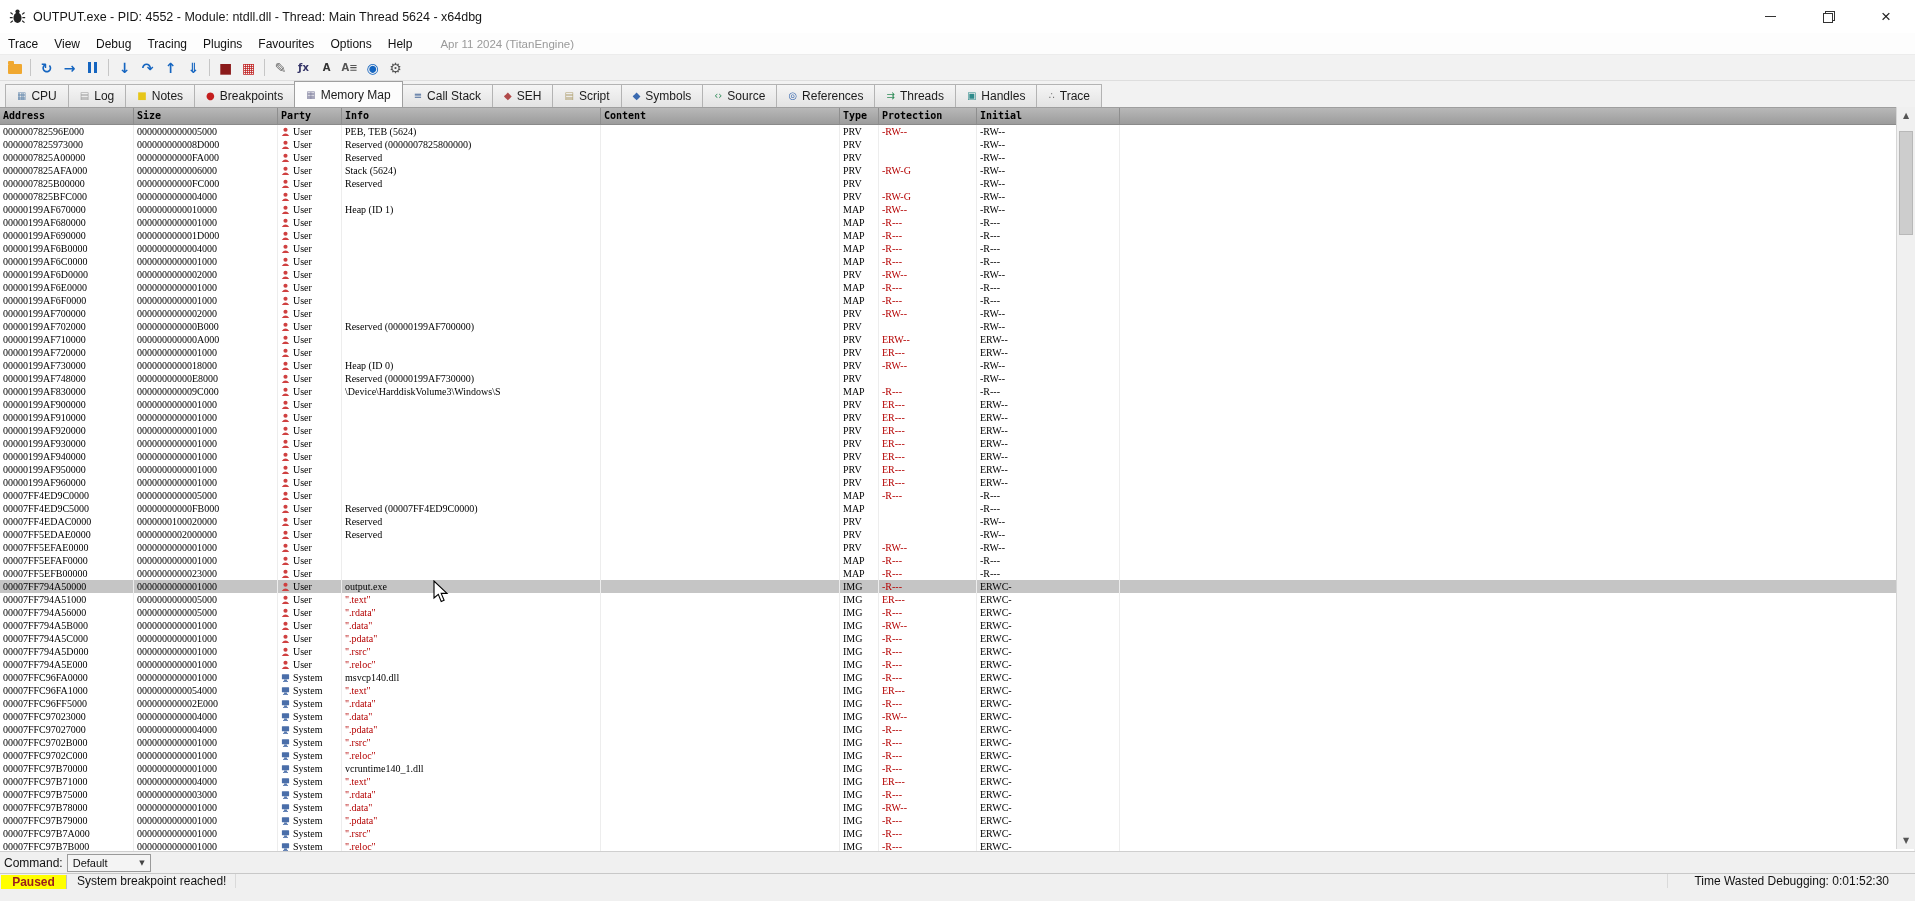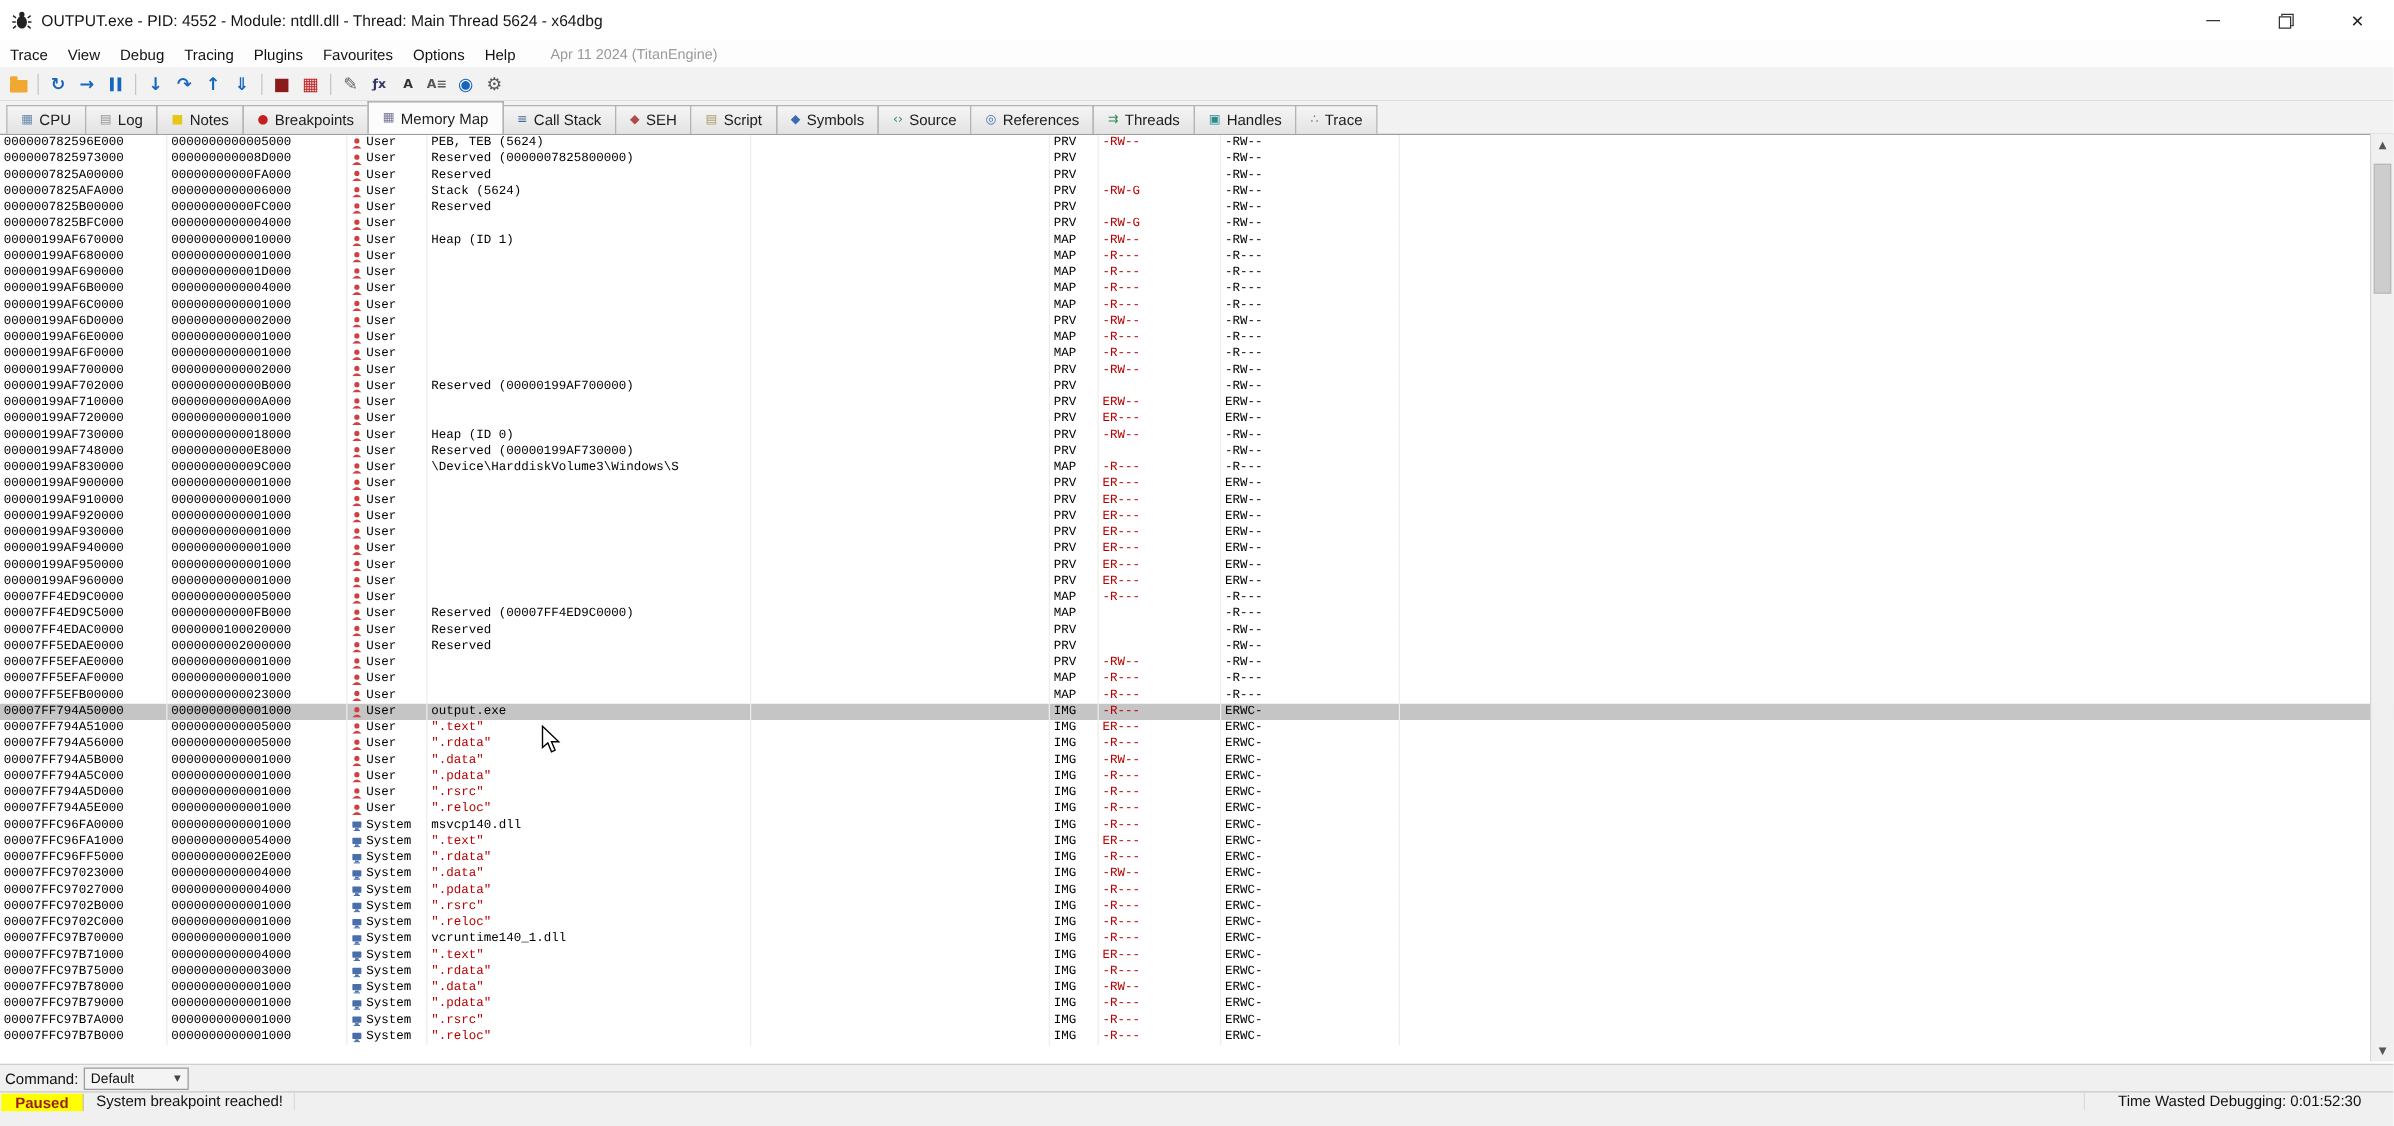--- a/index.html
+++ b/index.html
@@ -46,21 +46,21 @@
   .hcell{padding:2px 0 0 3px;border-right:1px solid #8e8e8e;overflow:hidden;white-space:nowrap}
   .c-address{width:134px;flex:0 0 134px}
   .c-size{width:144px;flex:0 0 144px}
   .c-party{width:64px;flex:0 0 64px}
   .c-info{width:259px;flex:0 0 259px}
   .c-content{width:239px;flex:0 0 239px}
   .c-type{width:39px;flex:0 0 39px}
   .c-protection{width:98px;flex:0 0 98px}
   .c-initial{width:143px;flex:0 0 143px}
   .c-filler{flex:1 1 auto}
-  .table-body{flex:1 1 auto;overflow:hidden;background:#fff;font-family:Liberation Mono, monospace;font-size:10px;color:#000}
+  .table-body{flex:1 1 auto;overflow:hidden;background:#fff;font-family:Liberation Serif, serif;font-size:10px;color:#000}
   .trow{display:flex;height:13px;line-height:13px;white-space:nowrap}
   .trow.hl{background:#c5c5c5}
   .tcell{padding-left:3px;overflow:hidden;border-right:1px solid #ededed}
   .tcell.red{color:#b40000}
   .tcell.c-party{display:flex;align-items:center;gap:3px}
   .tcell.c-party svg{flex:0 0 auto}
 
   
   .vscroll{position:absolute;right:0;top:107px;width:19px;height:742px;background:#f0f0f0;border-left:1px solid #d6d6d6;z-index:5}
   .vs-btn{height:17px;display:flex;align-items:center;justify-content:center;font-family:"DejaVu Sans",sans-serif;font-size:8px;color:#555;background:#f0f0f0}
@@ -238,20 +238,31 @@
       <div class="tab">
         <span class="tab-ico" style="color: rgb(46, 139, 139);">▣</span>
         <span>Handles</span>
       </div>
       <div class="tab">
         <span class="tab-ico" style="color: rgb(112, 112, 112);">∴</span>
         <span>Trace</span>
       </div>
     </div>
 
+  <div class="table-header">
+      <div class="hcell c-address">Address</div>
+      <div class="hcell c-size">Size</div>
+      <div class="hcell c-party">Party</div>
+      <div class="hcell c-info">Info</div>
+      <div class="hcell c-content">Content</div>
+      <div class="hcell c-type">Type</div>
+      <div class="hcell c-protection">Protection</div>
+      <div class="hcell c-initial">Initial</div>
+      <div class="hcell c-filler"></div>
+    </div>
 
   <div class="table-body">
       <div class="trow">
         <div class="tcell c-address">000000782596E000</div>
         <div class="tcell c-size">0000000000005000</div>
         <div class="tcell c-party">
           <svg width="9" height="9" viewBox="0 0 10 10">
             <circle cx="5" cy="3" r="2.3" fill="#cf4040"></circle>
             <path d="M0.8 10 Q5 4.6 9.2 10 Z" fill="#cf4040"></path>
           </svg>

